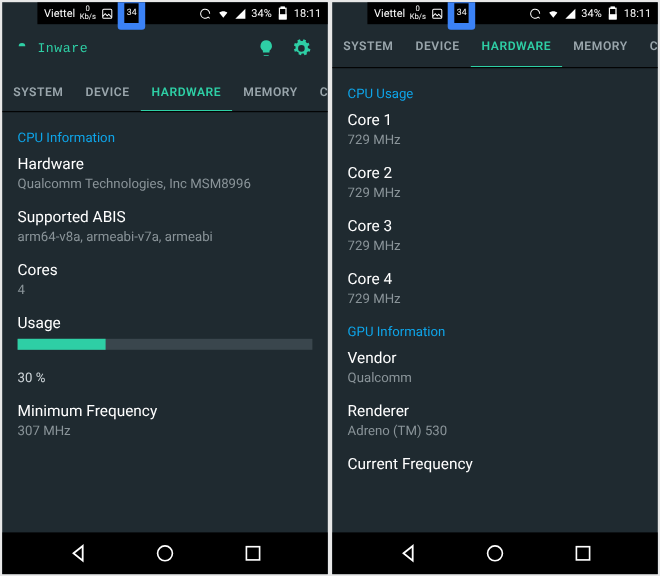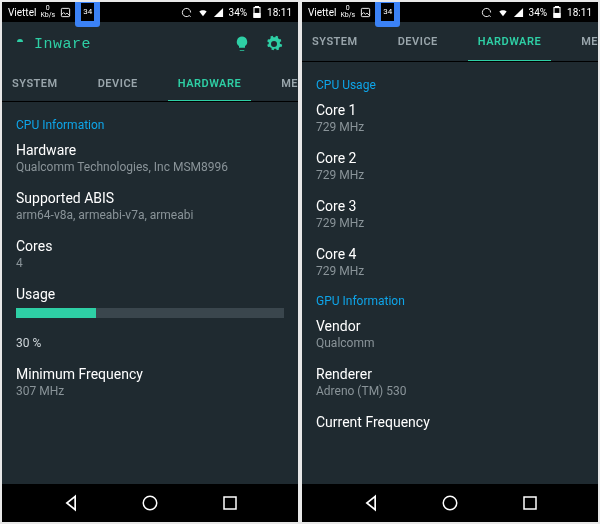--- a/index.html
+++ b/index.html
@@ -24,44 +24,44 @@
   }
   .statusbar {
     height: 20px;
     background: #000;
     color: #fff;
     display: flex;
     align-items: center;
     font-size: 10px;
     padding: 0 6px;
     justify-content: space-between;
+    margin-left: 32px;
   }
   .statusbar-left, .statusbar-right { display: flex; align-items: center; gap: 4px; }
   .sb-icon { width: 12px; height: 12px; display:inline-flex; align-items:center; justify-content:center; }
   .sb-badge { border:6px solid #3b82f6; border-radius:3px; padding:4px 2px; font-size:8px; line-height:10px;}
   .appbar {
     height: 44px;
     display: flex;
     align-items: center;
     padding: 0 12px;
     color: #2ecfa5;
     gap: 8px;
   }
-  .appbar .title { flex:1; font-size: 15px; font-weight: 500; letter-spacing: 0.5px; font-family: "Courier New", monospace; }
+  .appbar .title { flex:1; font-size: 12px; font-weight: 500; letter-spacing: 0.5px; font-family: "Courier New", monospace; }
   .appbar .action { width:24px; height:24px; display:flex; align-items:center; justify-content:center; color:#2ecfa5; }
   .tabrow {
     display: flex;
     height: 36px;
     color: #9aa6ac;
     font-size: 11px;
     font-weight: 600;
     letter-spacing: 0.5px;
     border-bottom: 1px solid #000;
     overflow: hidden;
-    gap: 20px;
   }
   .tab {
     padding: 0 10px;
     display:flex;
     align-items:center;
     white-space: nowrap;
   }
   .tab.active { color:#2ecfa5; border-bottom: 2px solid #2ecfa5; margin-bottom:-1px;}
   .pane {
     flex:1;

